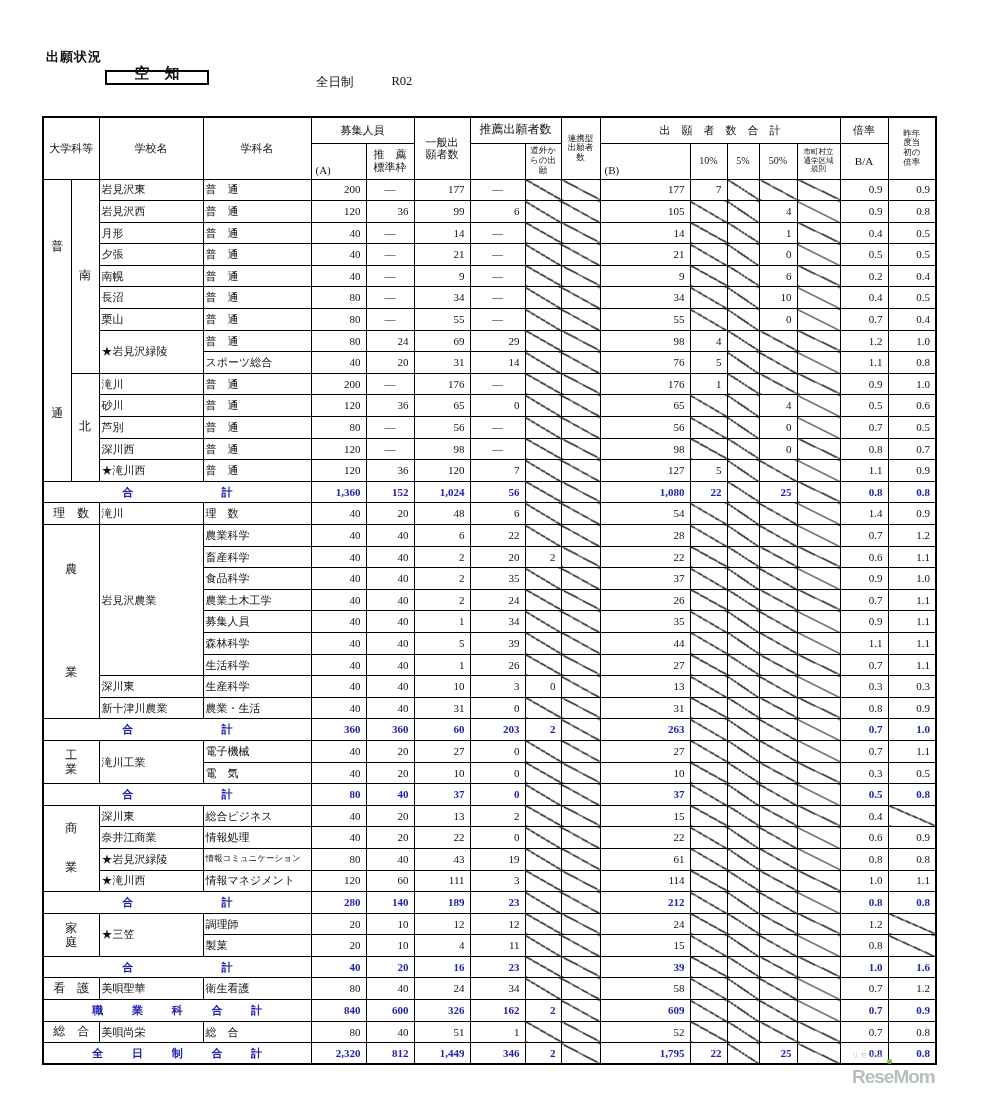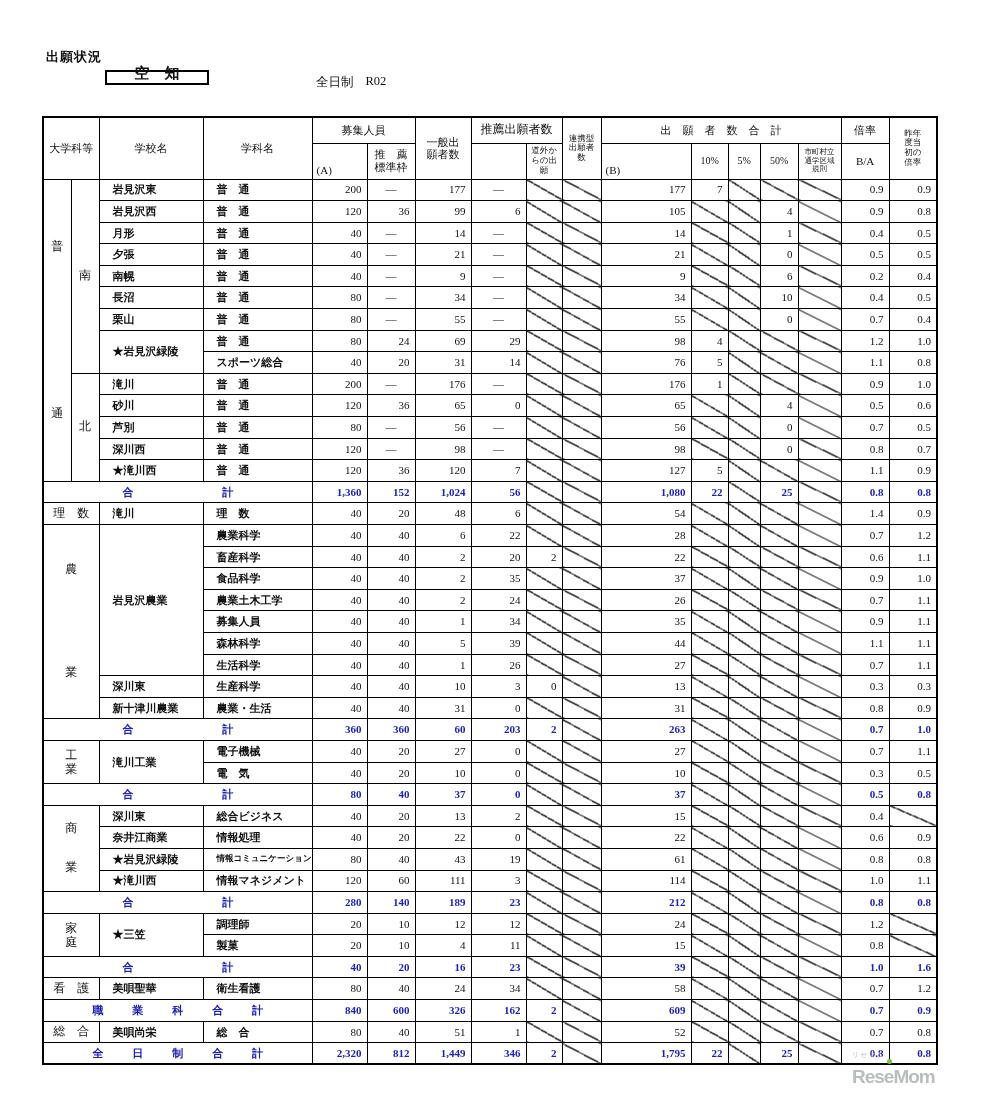--- a/index.html
+++ b/index.html
@@ -8,40 +8,40 @@
     width:992px; height:1093px; position:relative; overflow:hidden;
     background:#ffffff; color:#111;
     font-family:"Liberation Serif","DejaVu Serif",serif;
   }
   .doc-title { position:absolute; left:46px; top:24px; font-size:13px; font-weight:bold; letter-spacing:1px;margin-top:24px; }
   .region-box {
     position:absolute; left:105px; top:70px; width:104px; height:15px;
     border:2px solid #000; display:flex; align-items:flex-end; justify-content:center;
     font-size:15px; font-weight:bold;
   }
-  .meta { position:absolute; left:316px; top:74px; font-size:12.5px; display:flex; gap:12px;font-family:Liberation Serif, serif; }
+  .meta { position:absolute; left:316px; top:74px; font-size:12.5px; display:flex; gap:38px;font-family:Liberation Serif, serif; }
 
   table.app {
     position:absolute; left:42px; top:116px;
     border-collapse:collapse; table-layout:fixed;
     border:2px solid #000;
   }
   .app th, .app td {
     border:1px solid #000; padding:0; overflow:hidden;
     font-size:11px; font-weight:normal; text-align:center; vertical-align:middle;
     white-space:nowrap; line-height:1.15;
   }
   .app thead tr:first-child { height:26px; }
   .app thead tr:last-child  { height:36px; }
   .app tbody tr { height:21.6px; }
   .app th { white-space:pre-line; }
   .sm { font-size:8.5px !important; line-height:1.15; }
   .xs { font-size:7.5px !important; line-height:1.2; }
   th.hleft { text-align:left; vertical-align:bottom; padding:0 0 2px 4px; }
-  td.sch, td.dep { text-align:left; padding-left:13px;font-weight:bold; }
+  td.sch, td.dep { text-align:left; padding-left:2px; }
   td.num { text-align:right; padding-right:5px; }
   td.ctr { text-align:center; }
   td.grp, td.grp2 { font-size:12px; }
   td.diag {
     background-image:linear-gradient(to right top,
       transparent calc(50% - 0.6px), #000 calc(50% - 0.6px),
       #000 calc(50% + 0.6px), transparent calc(50% + 0.6px));
   }
   tr.total td { color:var(--blue,#1e22b0); font-weight:bold; }
   .spread-inner { display:flex; justify-content:space-around; padding:0 34px; }

